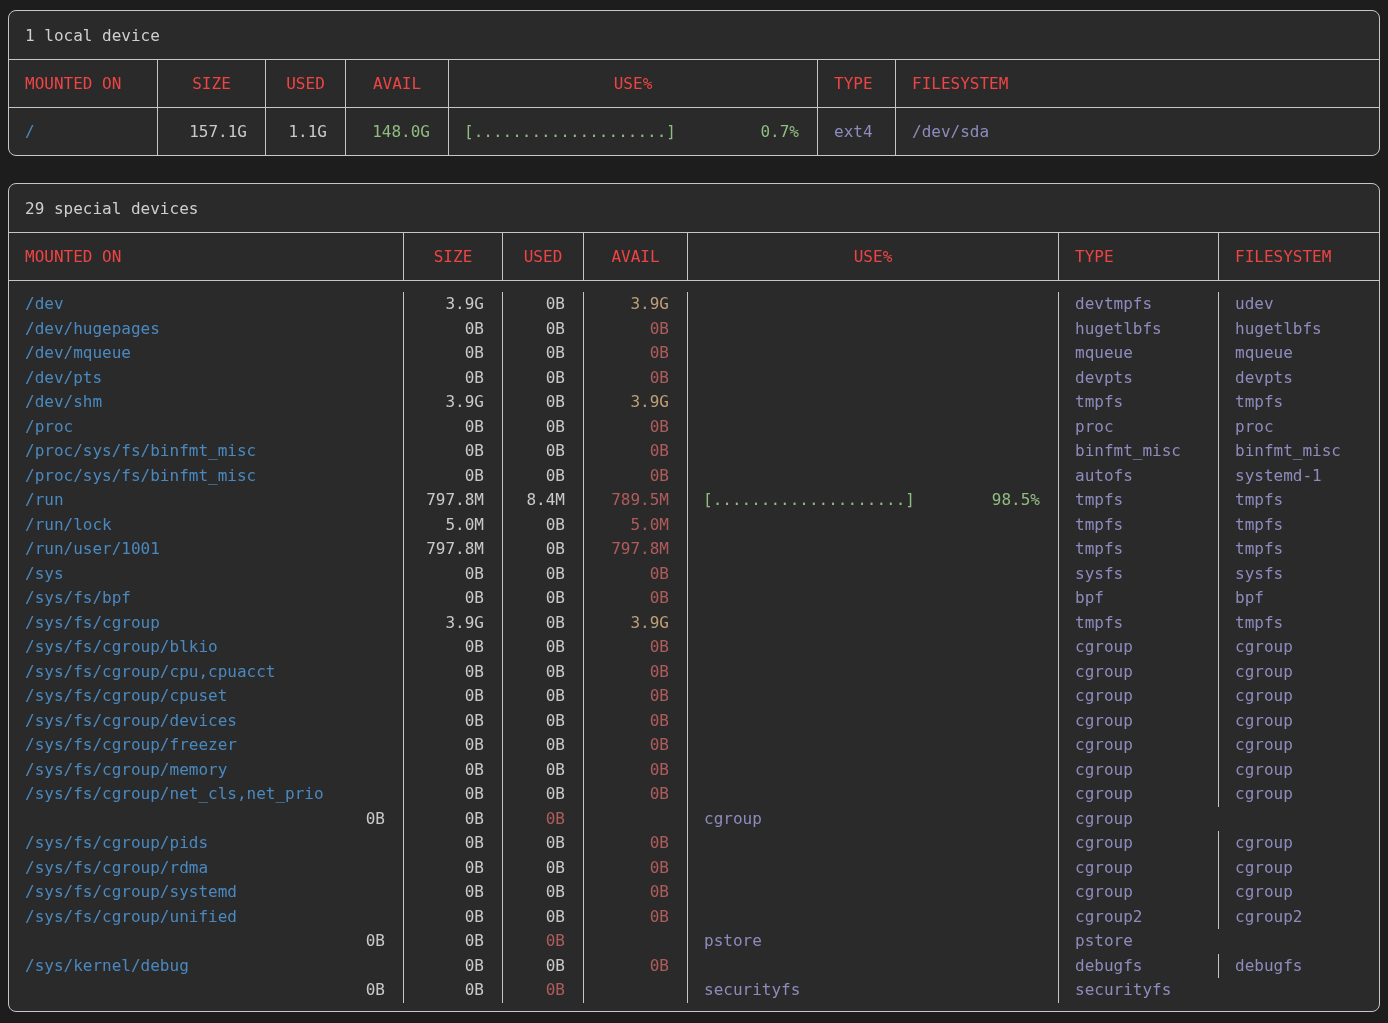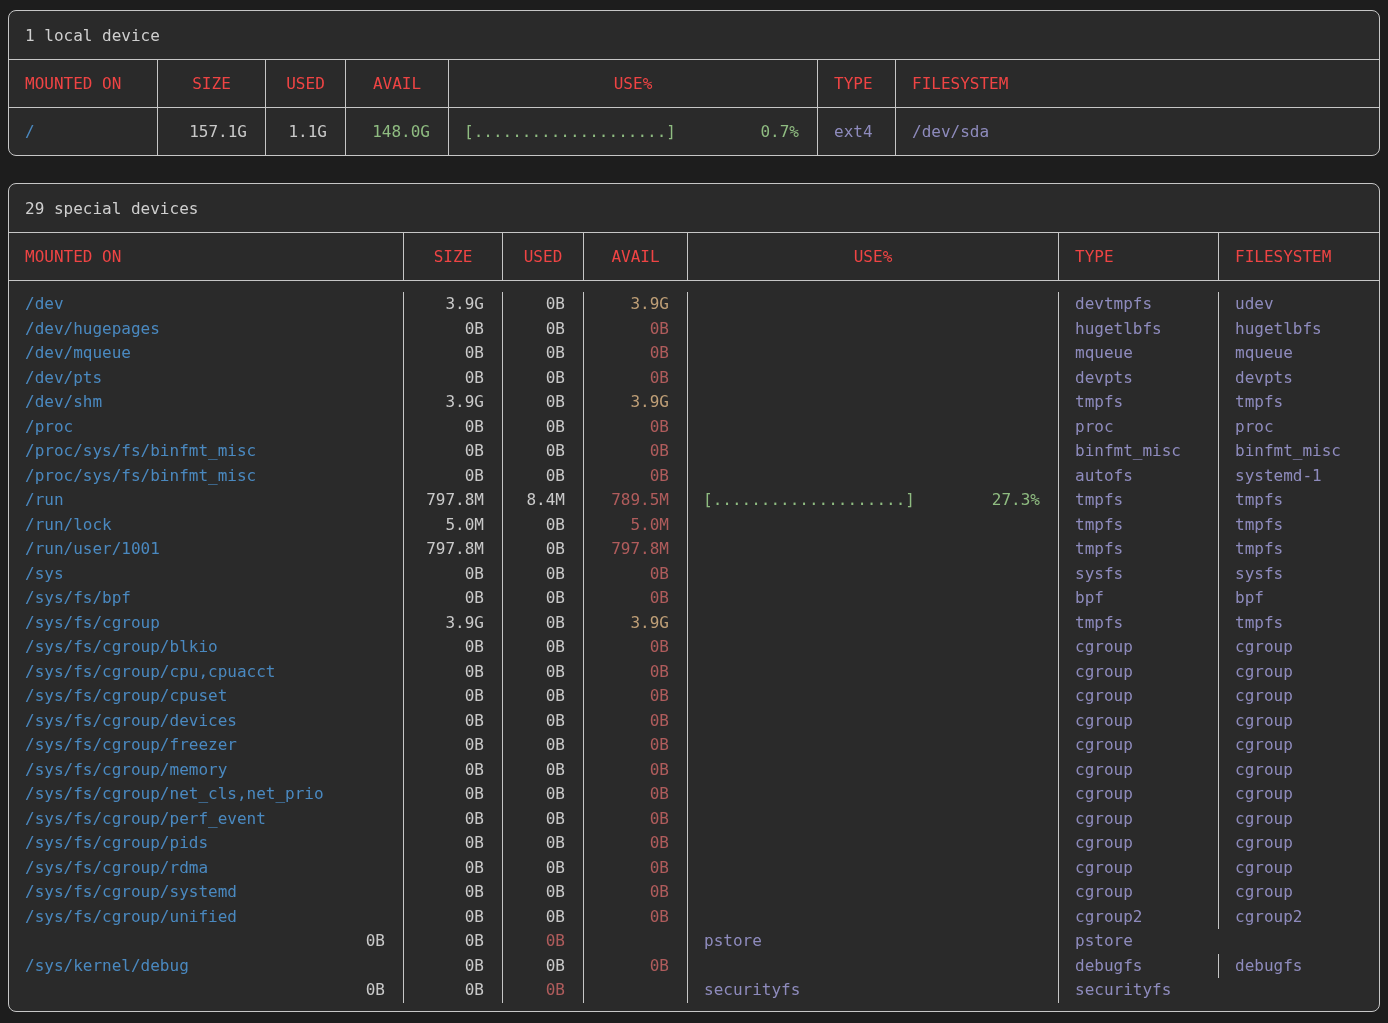--- a/index.html
+++ b/index.html
@@ -180,21 +180,21 @@
     <div class="cell cell-use c-green"><span></span><span></span></div>
     <div class="cell cell-type c-lav">autofs</div>
     <div class="cell cell-fs c-lav">systemd-1</div>
   </div>
 
   <div class="row grid grid-special">
     <div class="cell cell-mount c-path">/run</div>
     <div class="cell cell-num c-fg">797.8M</div>
     <div class="cell cell-num c-fg">8.4M</div>
     <div class="cell cell-num c-red">789.5M</div>
-    <div class="cell cell-use c-green"><span>[....................]</span><span>27.3%</span></div>
+    <div class="cell cell-use c-green"><span>[....................]</span><span>98.5%</span></div>
     <div class="cell cell-type c-lav">tmpfs</div>
     <div class="cell cell-fs c-lav">tmpfs</div>
   </div>
 
   <div class="row grid grid-special">
     <div class="cell cell-mount c-path">/run/lock</div>
     <div class="cell cell-num c-fg">5.0M</div>
     <div class="cell cell-num c-fg">0B</div>
     <div class="cell cell-num c-red">5.0M</div>
     <div class="cell cell-use c-green"><span></span><span></span></div>
@@ -306,21 +306,20 @@
     <div class="cell cell-mount c-path">/sys/fs/cgroup/net_cls,net_prio</div>
     <div class="cell cell-num c-fg">0B</div>
     <div class="cell cell-num c-fg">0B</div>
     <div class="cell cell-num c-red">0B</div>
     <div class="cell cell-use c-green"><span></span><span></span></div>
     <div class="cell cell-type c-lav">cgroup</div>
     <div class="cell cell-fs c-lav">cgroup</div>
   </div>
 
   <div class="row grid grid-special">
-    <div class="cell cell-mount c-path">/sys/fs/cgroup/perf_event</div>
     <div class="cell cell-num c-fg">0B</div>
     <div class="cell cell-num c-fg">0B</div>
     <div class="cell cell-num c-red">0B</div>
     <div class="cell cell-use c-green"><span></span><span></span></div>
     <div class="cell cell-type c-lav">cgroup</div>
     <div class="cell cell-fs c-lav">cgroup</div>
   </div>
 
   <div class="row grid grid-special">
     <div class="cell cell-mount c-path">/sys/fs/cgroup/pids</div>

